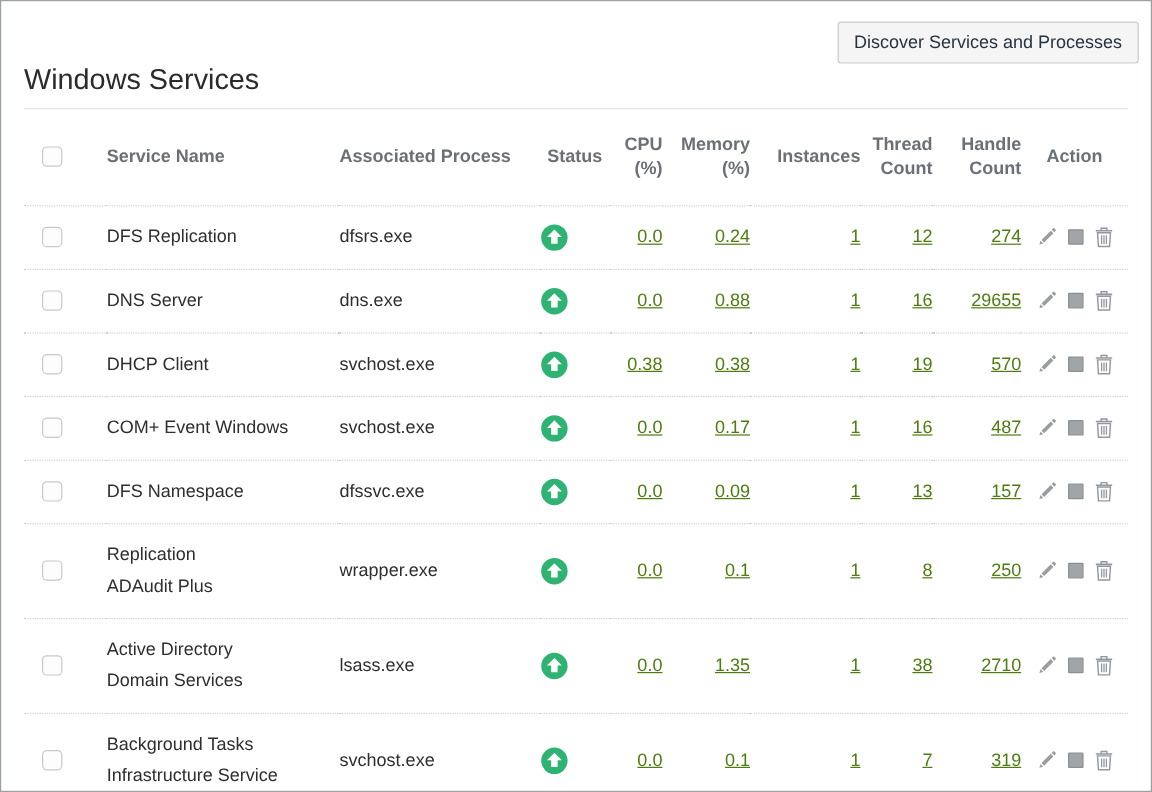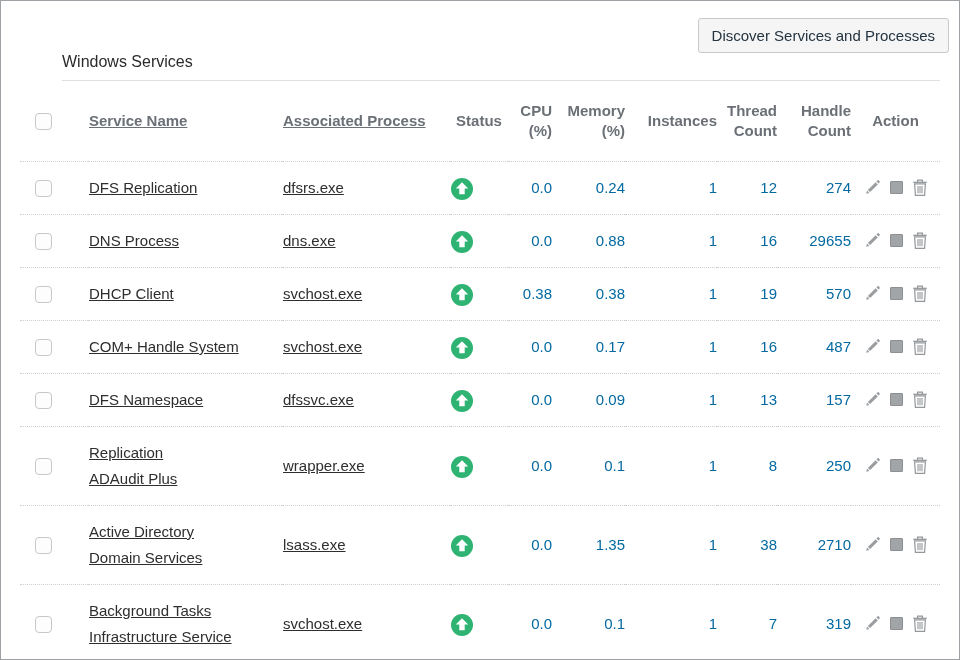--- a/index.html
+++ b/index.html
@@ -23,25 +23,24 @@
     padding: 8px 13px;
     font-family: "Liberation Sans", sans-serif;
     font-size: 15px;
     color: #243440;
     cursor: pointer;
   }
   .content { margin: 0 19px; }
   .page-title {
     padding-top: 52px;
     padding-bottom: 9px;
-    font-size: 16px;
+    font-size: 24px;
     font-weight: 500;
     color: #2b2b2b;
     border-bottom: 1px solid #dee1e4;
-    margin-left: 42px;
   }
   table.services {
     width: 100%;
     border-collapse: collapse;
     table-layout: fixed;
   }
   col.c-check   { width: 68px; }
   col.c-name    { width: 194px; }
   col.c-process { width: 168px; }
   col.c-status  { width: 58px; }
@@ -65,23 +64,23 @@
     padding: 13px 0;
     vertical-align: middle;
     font-size: 15px;
     color: #2e2e2e;
     line-height: 26px;
   }
   tbody tr + tr td { border-top: 1px dotted #ccd0d4; }
   .al { text-align: left; }
   .ar { text-align: right; }
   .ac { }
-  th.al, td.al { padding-left: 1px; text-decoration: underline; }
+  th.al, td.al { padding-left: 1px; }
   .name-cell { white-space: pre-line; }
-  .num { color: #0369a1; }
+  .num { color: #4d7c0f; text-decoration: underline; }
   .check-cell { padding-left: 15px; text-align: left; }
   .checkbox {
     display: inline-block;
     width: 17px; height: 17px;
     border: 1px solid #c6c8ca;
     border-radius: 4px;
     background: #fdfdfd;
     vertical-align: middle;
     cursor: pointer;
   }
@@ -198,21 +197,21 @@
           <svg width="16" height="18" viewBox="0 0 16 18">
                     <use href="#icon-trash"></use>
                   </svg>
         </button>
       </span>
     </td>
   </tr>
 
   <tr>
     <td class="check-cell"><span class="checkbox"></span></td>
-    <td class="al name-cell">DNS Process</td>
+    <td class="al name-cell">DNS Server</td>
     <td class="al">dns.exe</td>
     <td class="ac">
       <svg class="status-icon" width="24" height="24" viewBox="0 0 24 24">
                 <use href="#icon-up"></use>
               </svg>
     </td>
     <td class="ar num">0.0</td>
     <td class="ar num">0.88</td>
     <td class="ar num">1</td>
     <td class="ar num">16</td>
@@ -264,21 +263,21 @@
           <svg width="16" height="18" viewBox="0 0 16 18">
                     <use href="#icon-trash"></use>
                   </svg>
         </button>
       </span>
     </td>
   </tr>
 
   <tr>
     <td class="check-cell"><span class="checkbox"></span></td>
-    <td class="al name-cell">COM+ Handle System</td>
+    <td class="al name-cell">COM+ Event Windows</td>
     <td class="al">svchost.exe</td>
     <td class="ac">
       <svg class="status-icon" width="24" height="24" viewBox="0 0 24 24">
                 <use href="#icon-up"></use>
               </svg>
     </td>
     <td class="ar num">0.0</td>
     <td class="ar num">0.17</td>
     <td class="ar num">1</td>
     <td class="ar num">16</td>

